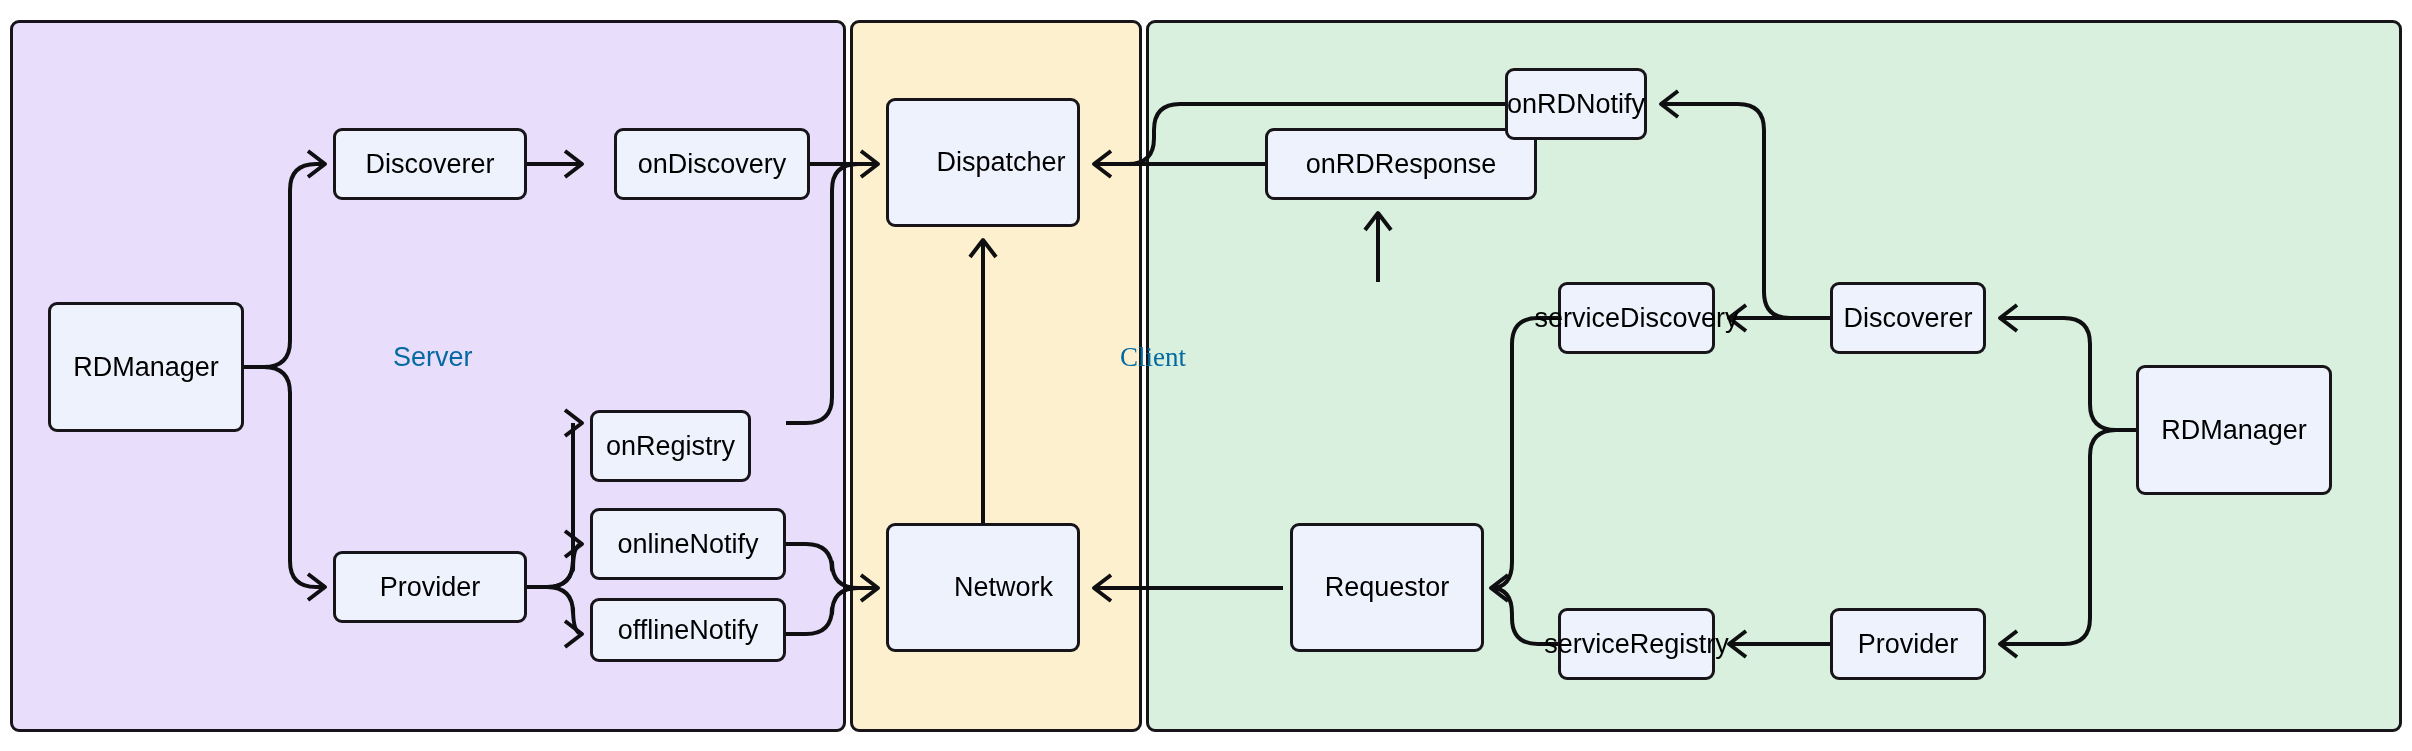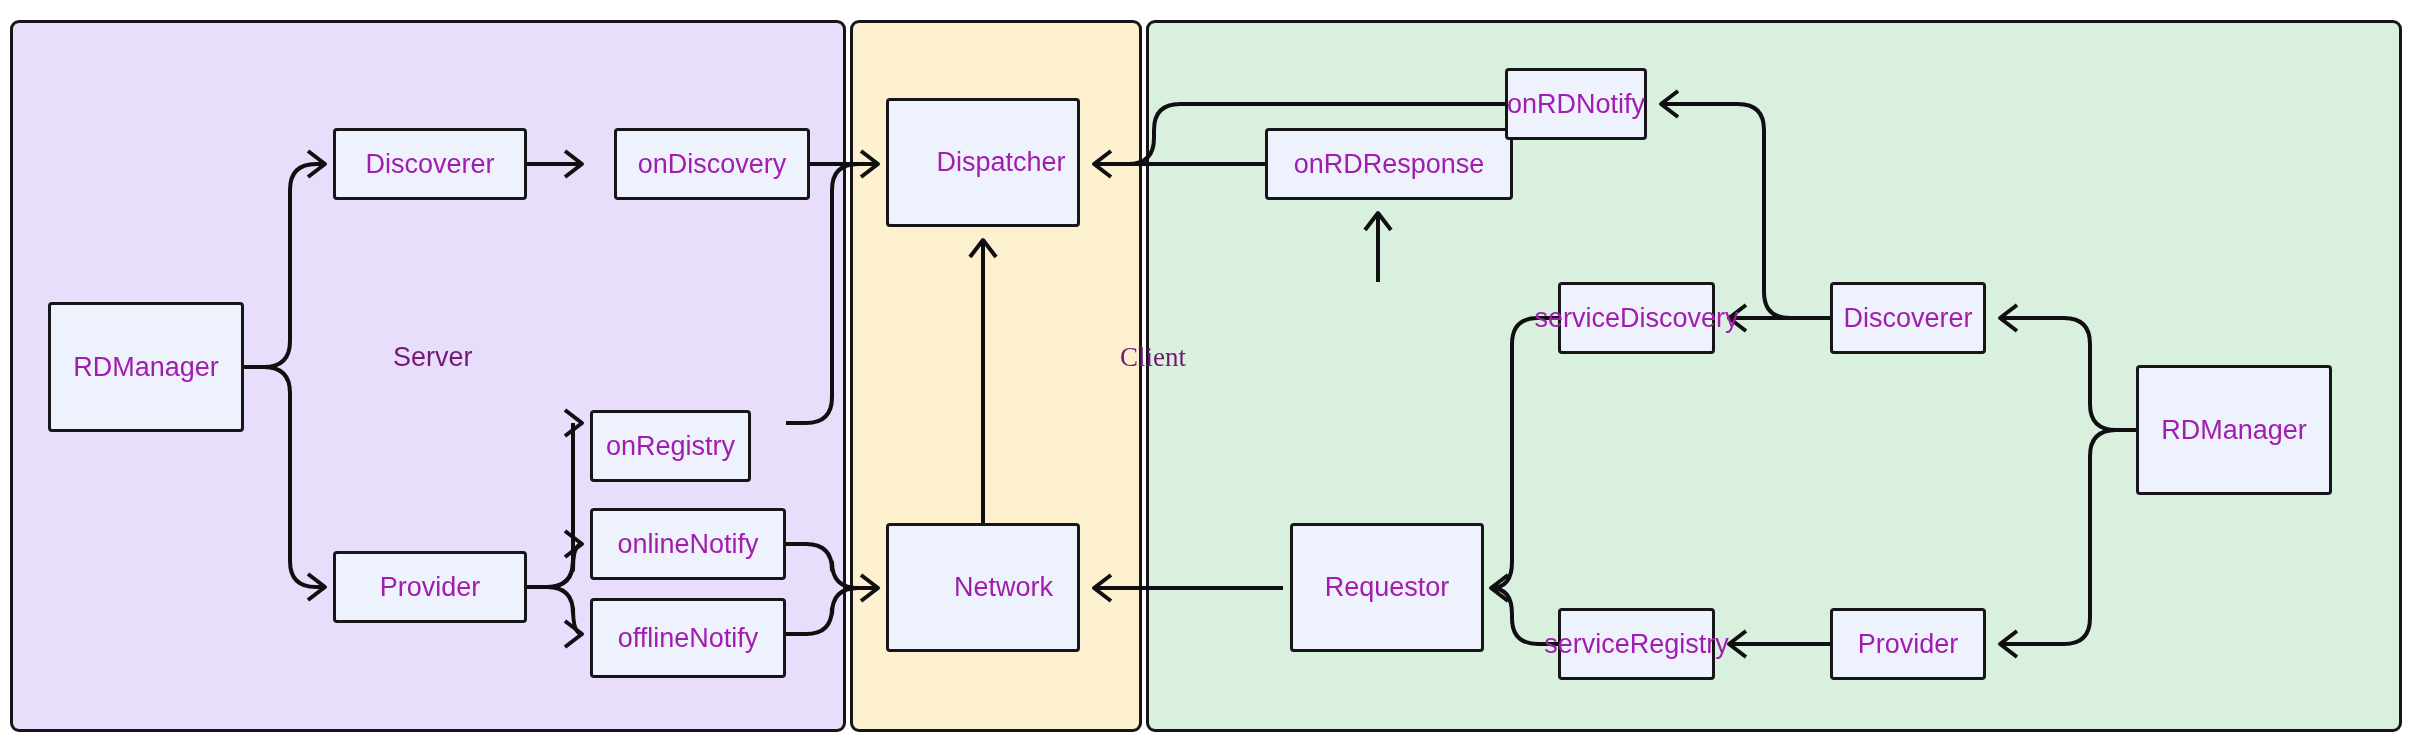--- a/index.html
+++ b/index.html
@@ -19,34 +19,34 @@
   }
   .zone {
     position: absolute;
     border: 3px solid #17141a;
     border-radius: 9px;
     box-sizing: border-box;
   }
   .zone-label {
     position: absolute;
     font-size: 27px;
-    color: #701a75;
+    color: #0369a1;
     white-space: nowrap;
     line-height: 1;
   }
   .node {
     position: absolute;
     background: #edf2fc;
     border: 3px solid #17141a;
-    border-radius: 4px;
+    border-radius: 9px;
     box-sizing: border-box;
     display: flex;
     align-items: center;
     justify-content: center;
-    color: #a21caf;
+    color: #000000;
     font-size: 27px;
     white-space: nowrap;
     line-height: 1;
   }
   #edge-layer {
     position: absolute;
     left: 0;
     top: 0;
     width: 2412px;
     height: 751px;
@@ -126,30 +126,30 @@
       </div>
       <div class="node" style="left: 590px; top: 371px; width: 161px; height: 72px; margin-top: 39px;">
         <span>onRegistry</span>
       </div>
       <div class="node" style="left: 333px; top: 551px; width: 194px; height: 72px;">
         <span>Provider</span>
       </div>
       <div class="node" style="left: 590px; top: 508px; width: 196px; height: 72px; text-align: center;">
         <span>onlineNotify</span>
       </div>
-      <div class="node" style="left: 590px; top: 598px; width: 196px; height: 80px;">
+      <div class="node" style="left: 590px; top: 598px; width: 196px; height: 64px;">
         <span>offlineNotify</span>
       </div>
       <div class="node" style="left: 886px; top: 98px; width: 194px; height: 129px; padding-left: 36px;">
         <span>Dispatcher</span>
       </div>
       <div class="node" style="left: 886px; top: 523px; width: 194px; height: 129px; padding-left: 41px;">
         <span>Network</span>
       </div>
-      <div class="node" style="left: 1265px; top: 128px; width: 248px; height: 72px;">
+      <div class="node" style="left: 1265px; top: 128px; width: 272px; height: 72px;">
         <span>onRDResponse</span>
       </div>
       <div class="node" style="left: 1505px; top: 68px; width: 142px; height: 72px;">
         <span>onRDNotify</span>
       </div>
       <div class="node" style="left: 1558px; top: 282px; width: 157px; height: 72px;">
         <span>serviceDiscovery</span>
       </div>
       <div class="node" style="left: 1830px; top: 282px; width: 156px; height: 72px;">
         <span>Discoverer</span>

